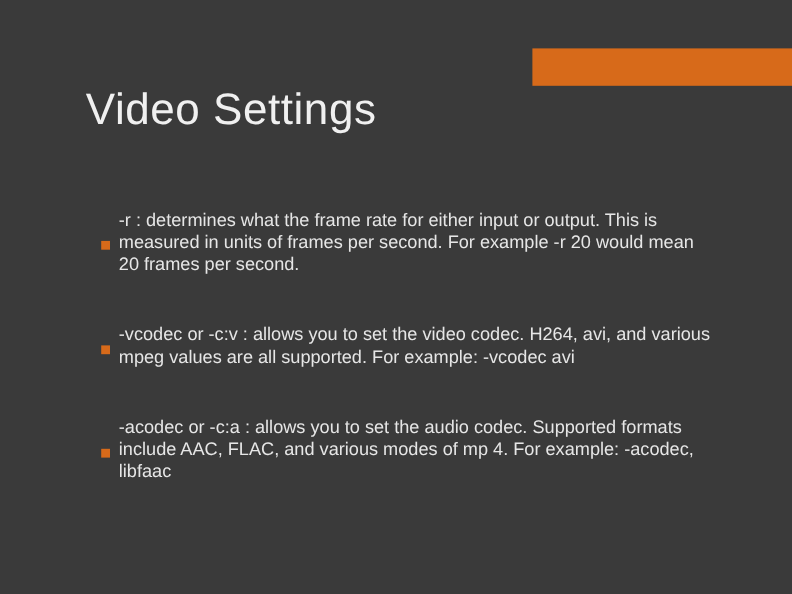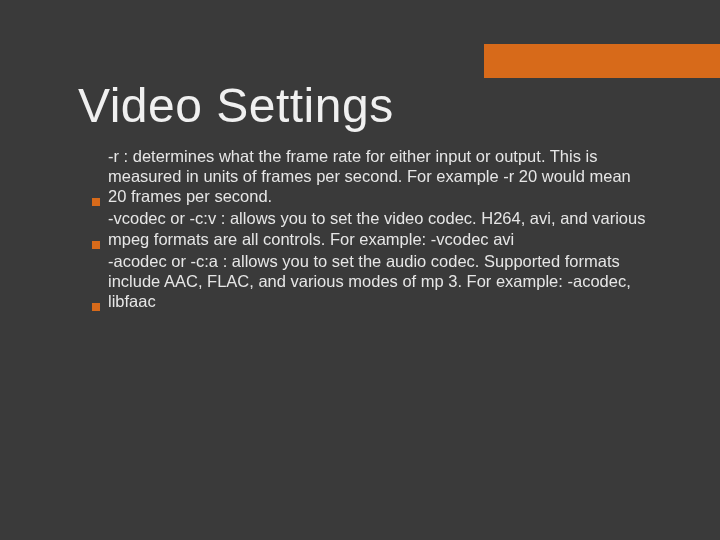--- a/index.html
+++ b/index.html
@@ -23,38 +23,39 @@
     top: 44px;
     right: 0;
     width: 236px;
     height: 34px;
     background: #d76a1a;
   }
   .title {
     position: absolute;
     top: 78px;
     left: 78px;
-    font-size: 48px;
+    font-size: 40px;
     font-weight: 400;
     color: #f0f0f0;
     letter-spacing: 0.5px;
   }
   .body {
     position: absolute;
     top: 146px;
     left: 92px;
     right: 70px;
     font-size: 16.5px;
     line-height: 1.22;
     color: #e6e6e6;
   }
   .bullet {
     display: flex;
-    align-items: flex-end;
+    align-items: center;
     margin-bottom: 2px;
+    margin-top: 44px;
   }
   .bullet-mark {
     flex: 0 0 auto;
     width: 8px;
     height: 8px;
     background: #d76a1a;
     margin-top: 6px;
     margin-right: 8px;
   }
   .bullet-text {
@@ -67,20 +68,20 @@
 <div class="slide">
   <div class="accent-bar"></div>
   <div class="title">Video Settings</div>
   <div class="body">
     <div class="bullet">
       <div class="bullet-mark"></div>
       <div class="bullet-text">-r : determines what the frame rate for either input or output. This is measured in units of frames per second. For example -r 20 would mean 20 frames per second.</div>
     </div>
     <div class="bullet">
       <div class="bullet-mark"></div>
-      <div class="bullet-text">-vcodec or -c:v : allows you to set the video codec. H264, avi, and various mpeg formats are all controls. For example: -vcodec avi</div>
+      <div class="bullet-text">-vcodec or -c:v : allows you to set the video codec. H264, avi, and various mpeg values are all supported. For example: -vcodec avi</div>
     </div>
     <div class="bullet">
       <div class="bullet-mark"></div>
-      <div class="bullet-text">-acodec or -c:a : allows you to set the audio codec. Supported formats include AAC, FLAC, and various modes of mp 3. For example: -acodec, libfaac</div>
+      <div class="bullet-text">-acodec or -c:a : allows you to set the audio codec. Supported formats include AAC, FLAC, and various modes of mp 4. For example: -acodec, libfaac</div>
     </div>
   </div>
 </div>
 
 </body></html>

